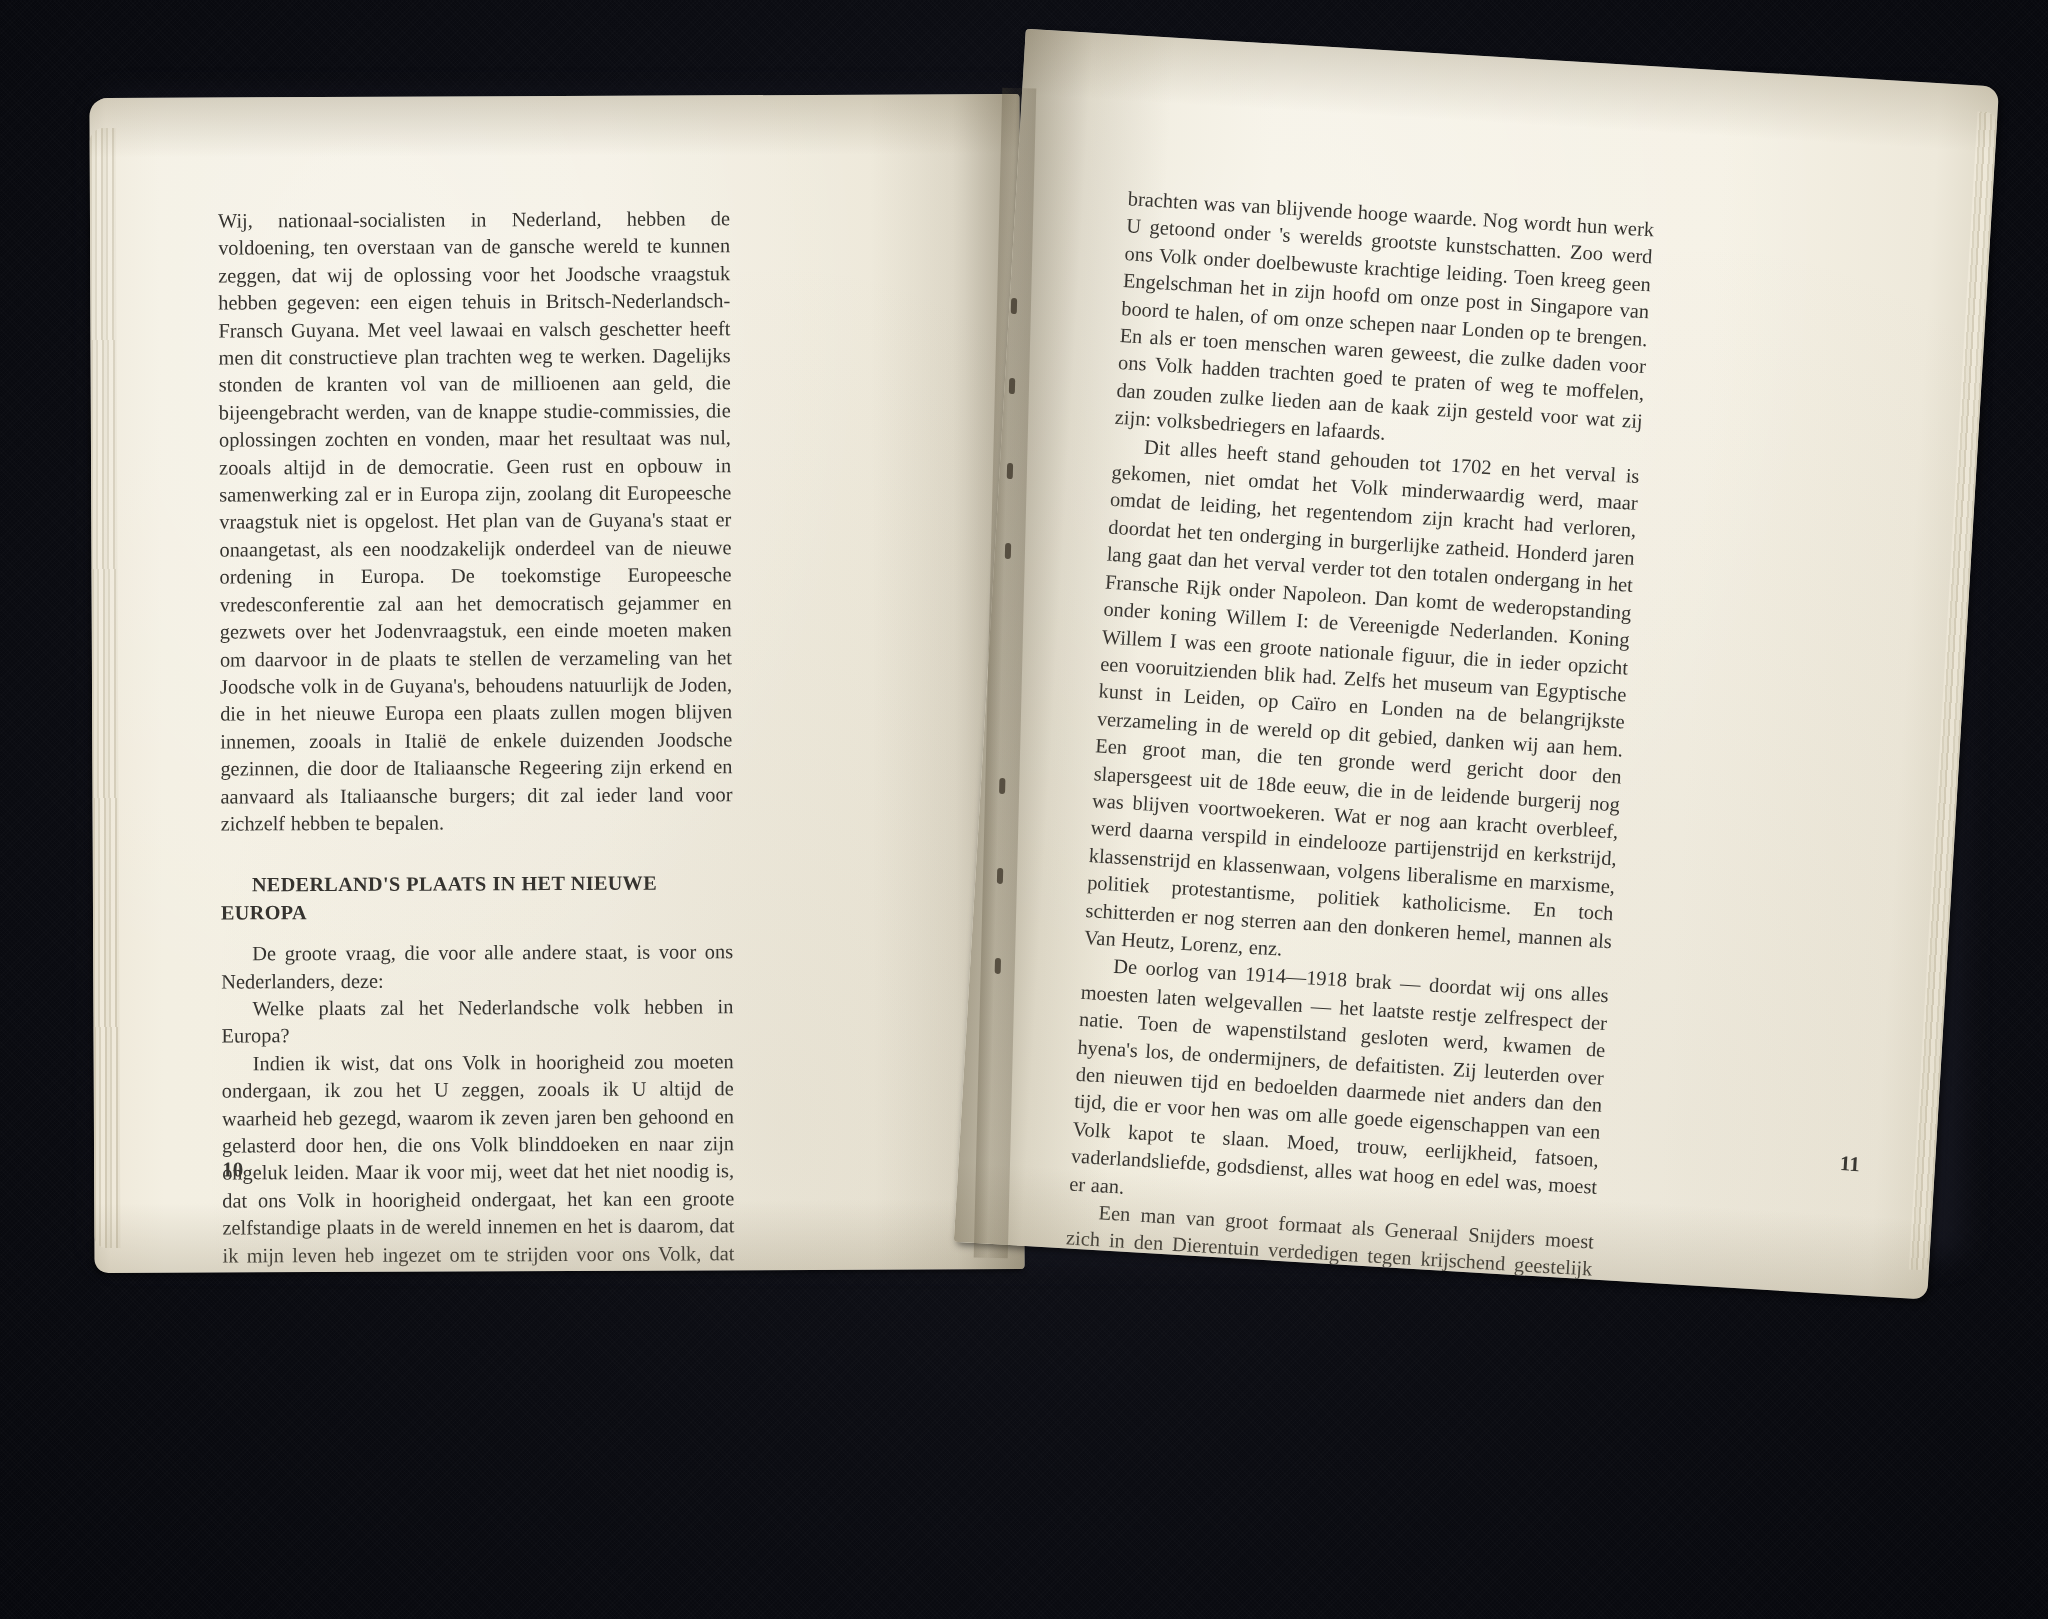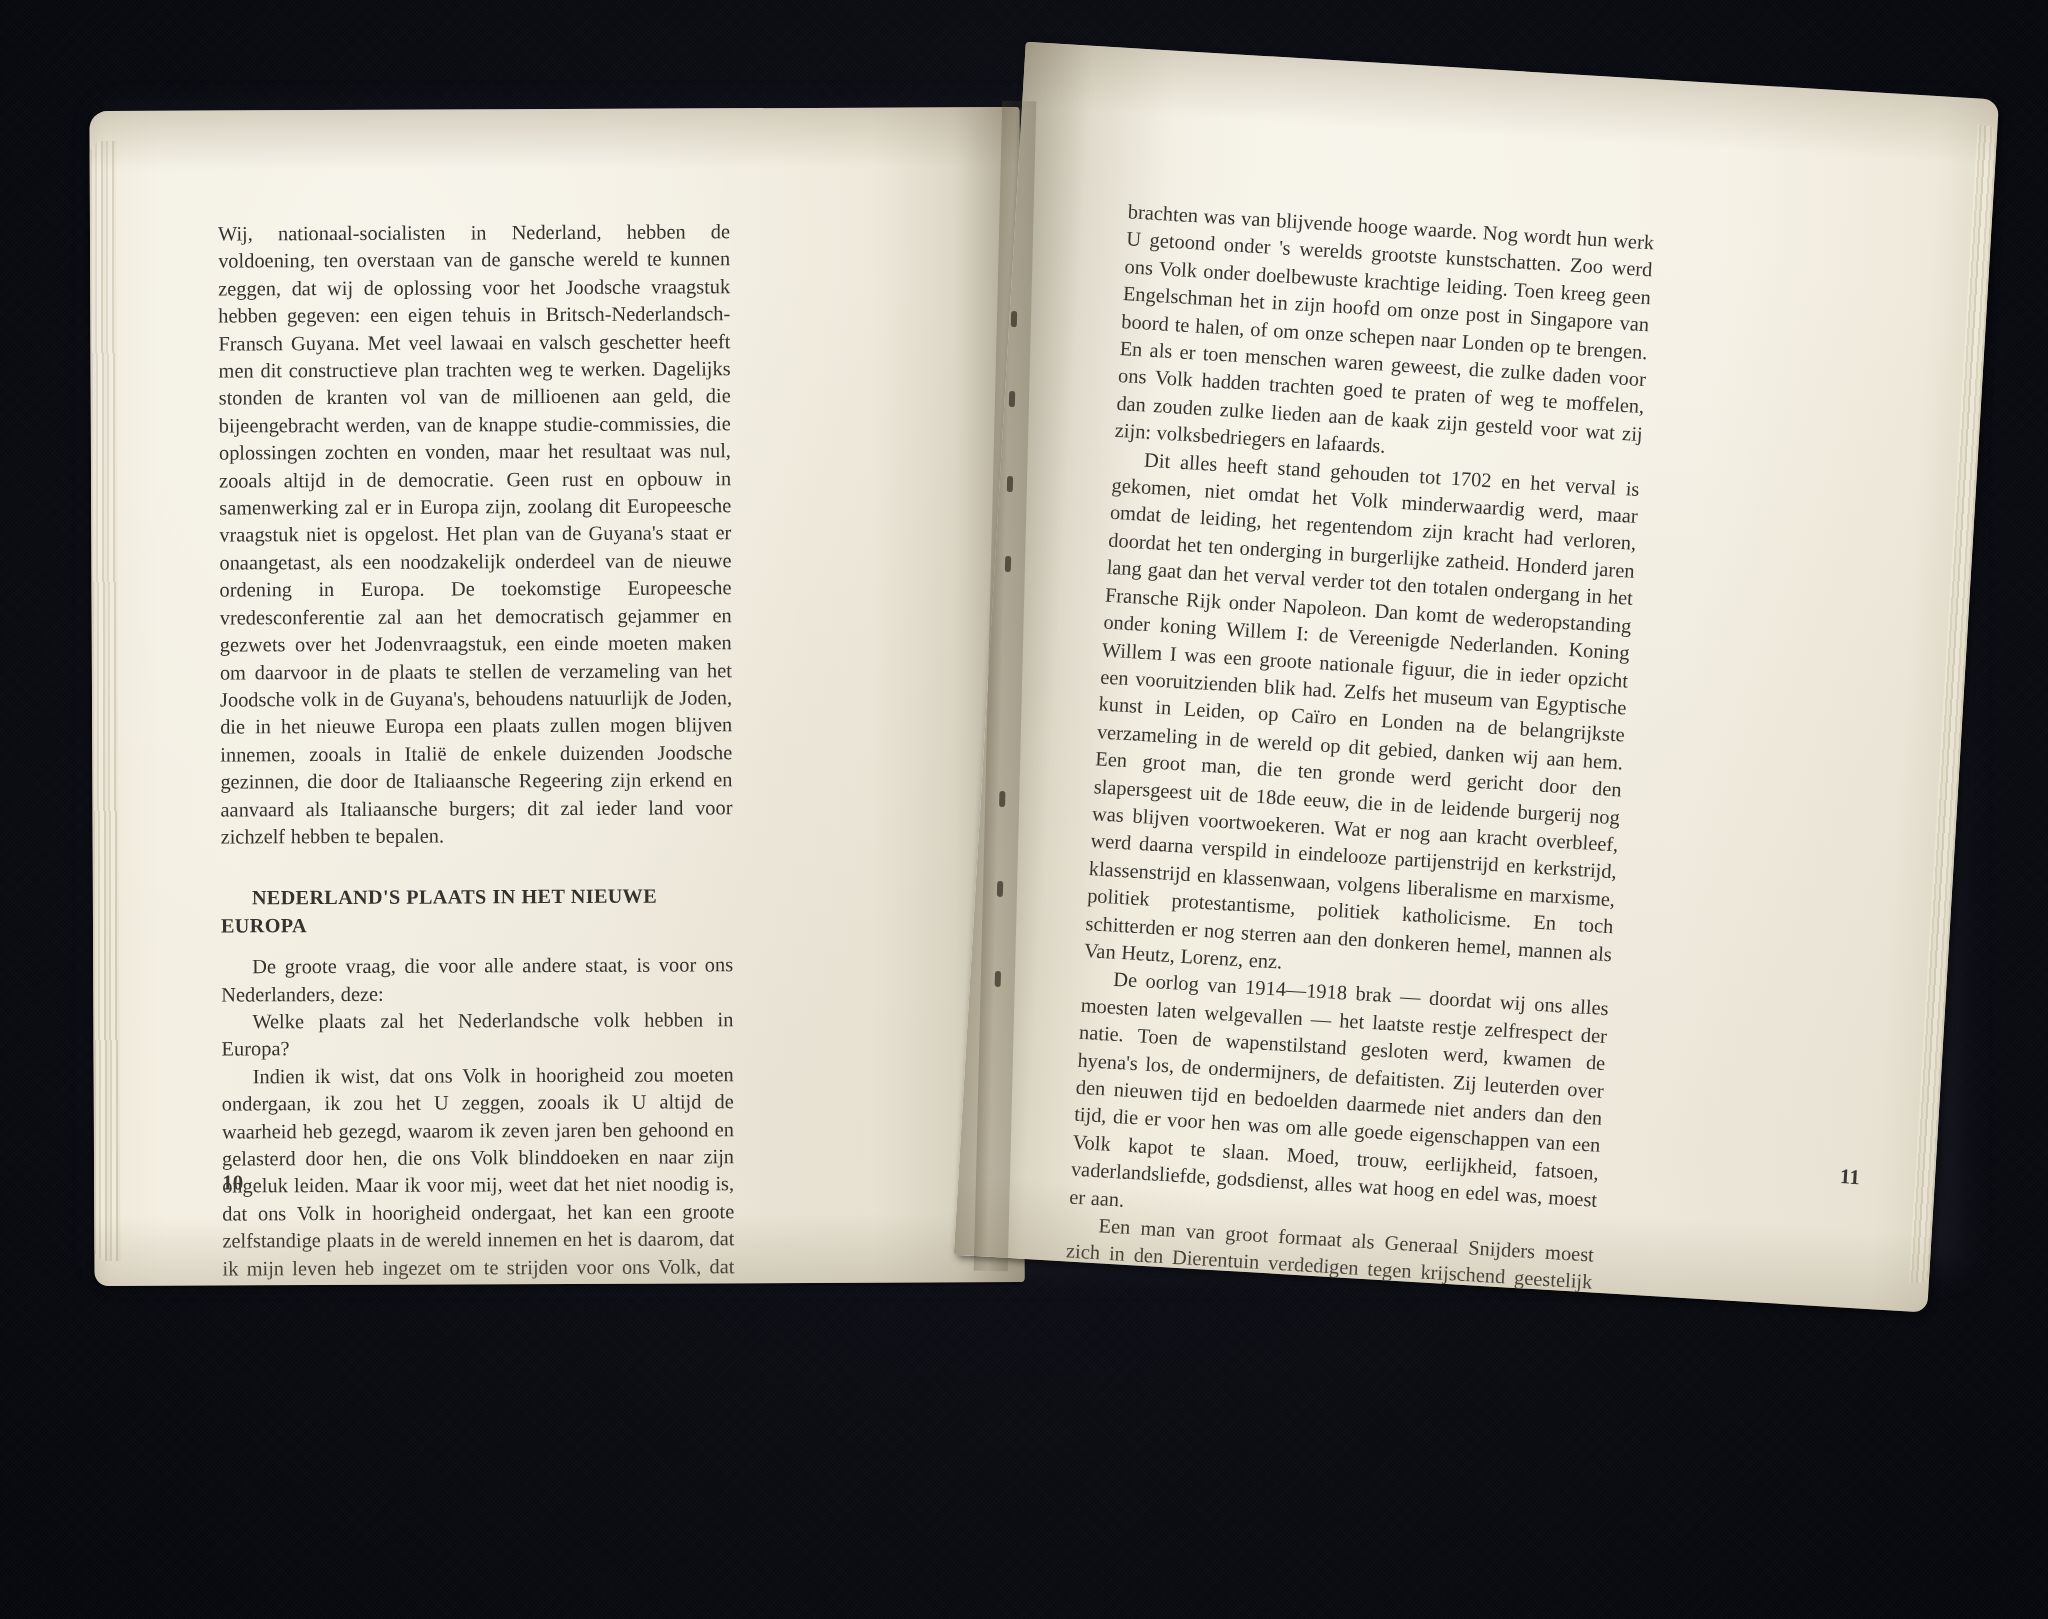--- a/index.html
+++ b/index.html
@@ -16,21 +16,21 @@
     position:absolute;inset:0;
     background:
       repeating-linear-gradient(45deg, rgba(255,255,255,.012) 0 1px, rgba(0,0,0,0) 1px 3px),
       repeating-linear-gradient(-45deg, rgba(255,255,255,.010) 0 1px, rgba(0,0,0,0) 1px 3px),
       radial-gradient(ellipse at 50% 45%, #14151d 0%, #0b0c12 60%, #07080d 100%);
   }
 
   
   #book{
     position:absolute;
-    left:92px; top:41px;
+    left:92px; top:28px;
     width:1880px; height:1240px;
   }
 
   
   .stack-shadow{
     position:absolute;
     left:10px; top:70px; width:1860px; height:1160px;
     background:#171821;
     filter:blur(14px);
     opacity:.85;

